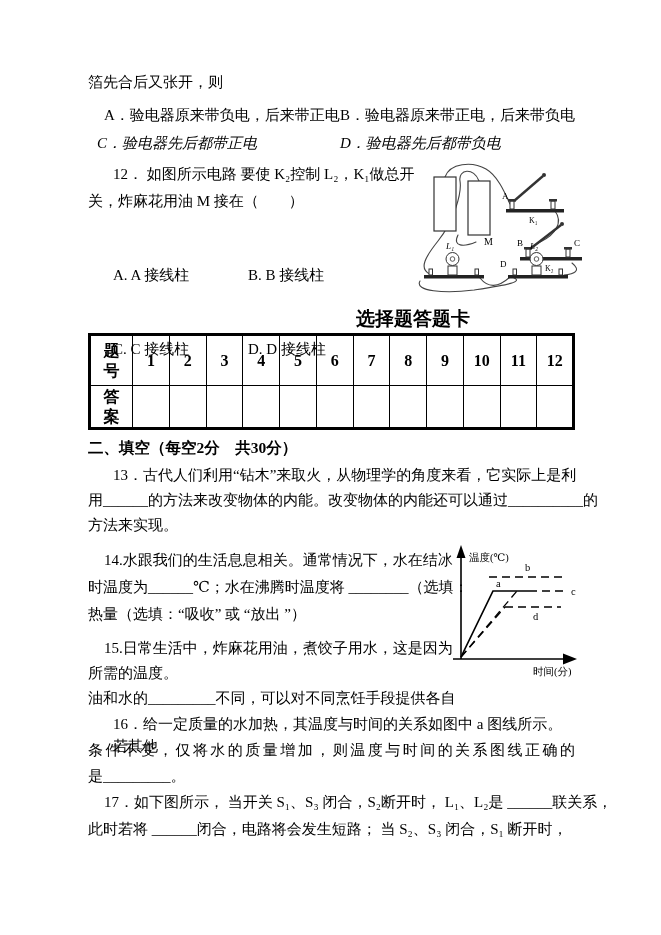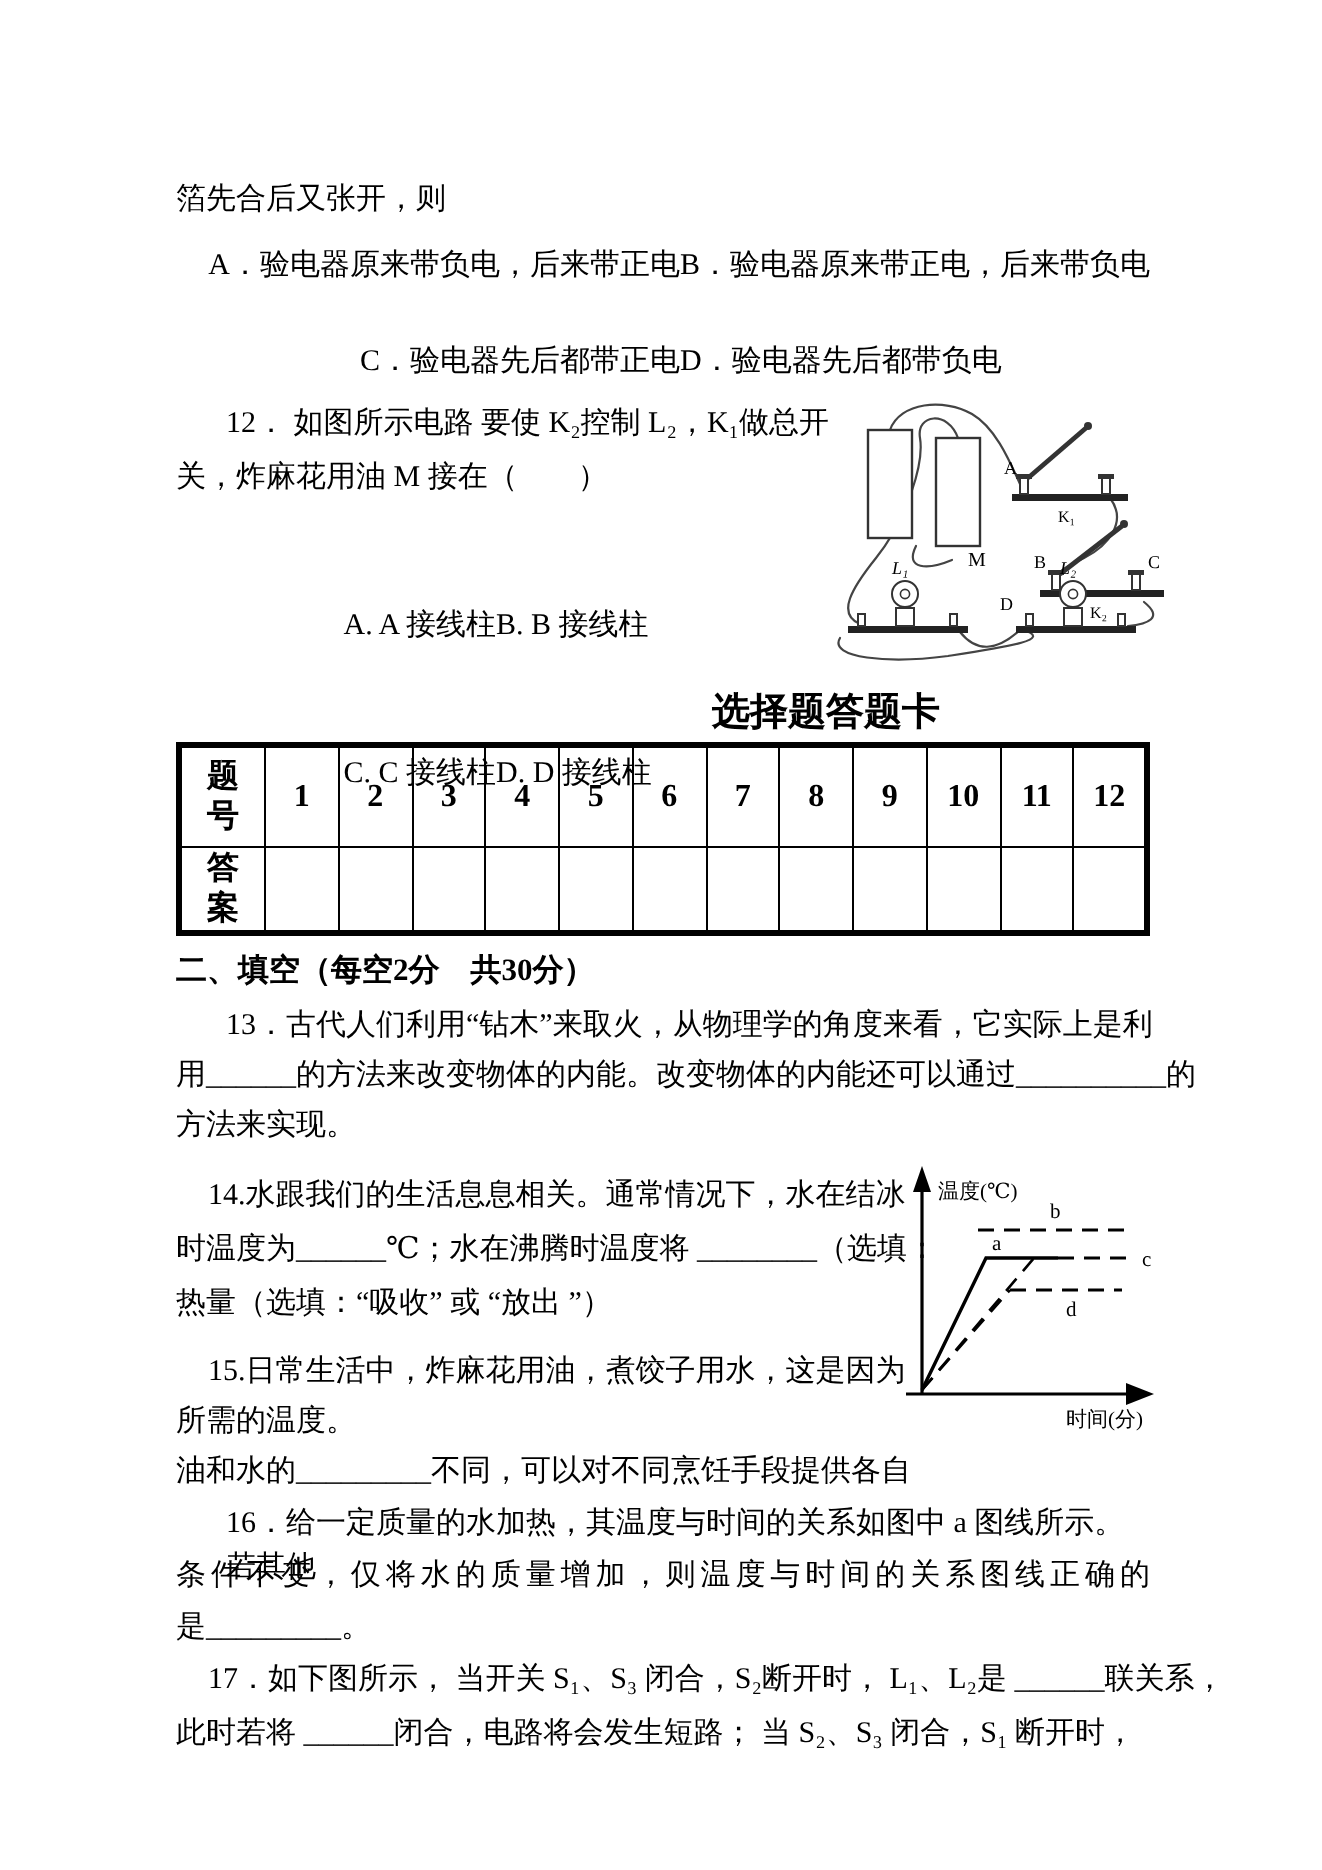--- a/index.html
+++ b/index.html
@@ -3,26 +3,26 @@
 <meta charset="utf-8">
 <style>
   html,body{margin:0;padding:0;background:#e8e8e8;}
   .page{
     position:relative;
     width:661px;height:935px;
     background:#ffffff;
     font-family:"Liberation Serif","DejaVu Serif",serif;
     color:#000;
     box-sizing:border-box;
-    padding:90px 86px 0 88px;
+    padding:72px 86px 0 88px;
     overflow:hidden;
   }
   .tline{font-size:15px;line-height:20px;height:20px;white-space:nowrap;}
   .optrow{display:flex;font-size:15px;line-height:20px;height:20px;white-space:nowrap;}
-  .optrow .o1{display:inline-block;text-align:right;}
+  .optrow .o1{display:inline-block;}
   .q12{position:relative;height:134px;margin-top:10px;}
   .q12 .tline{height:27px;line-height:22px;}
   .q12 .optrow{height:27px;line-height:22px;margin-top:47px;}
   .q12-fig{position:absolute;top:-2px;right:-16px;width:177px;height:134px;}
   .card-title{margin-top:10px;height:24px;font-size:19px;font-weight:bold;padding-left:268px;line-height:24px;}
   table.anscard{border-collapse:collapse;margin-top:2px;width:487px;table-layout:fixed;}
   table.anscard{border:3px solid #000;font-family:Liberation Serif, serif;}
   table.anscard td{border:1.5px solid #000;text-align:center;vertical-align:middle;padding:0;}
   td.hdcell{width:41px;}
   .vlabel{display:inline-block;width:18px;word-break:break-all;font-weight:bold;font-size:16px;line-height:20px;}
@@ -46,21 +46,21 @@
 </head>
 <body>
 
 <div class="page">
 
   <div class="tline">箔先合后又张开，则</div>
   <div class="optrow indent2" style="margin-top:13px;">
     <span class="o1" style="width:241px;">A．验电器原来带负电，后来带正电</span>
     <span>B．验电器原来带正电，后来带负电</span>
   </div>
-  <div class="optrow indent3" style="margin-top:28px;">
+  <div class="optrow indent3" style="margin-top:8px;font-style:italic;">
     <span class="o1" style="width:243px;">C．验电器先后都带正电</span>
     <span>D．验电器先后都带负电</span>
   </div>
 
   <div class="q12">
     <div class="tline indent">12． 如图所示电路 要使 K₂控制 L₂，K₁做总开</div>
     <div class="tline">关，炸麻花用油 M 接在（　　）</div>
     <div class="optrow indent">
       <span class="o1" style="width:135px;">A. A 接线柱</span>
       <span>B. B 接线柱</span>

